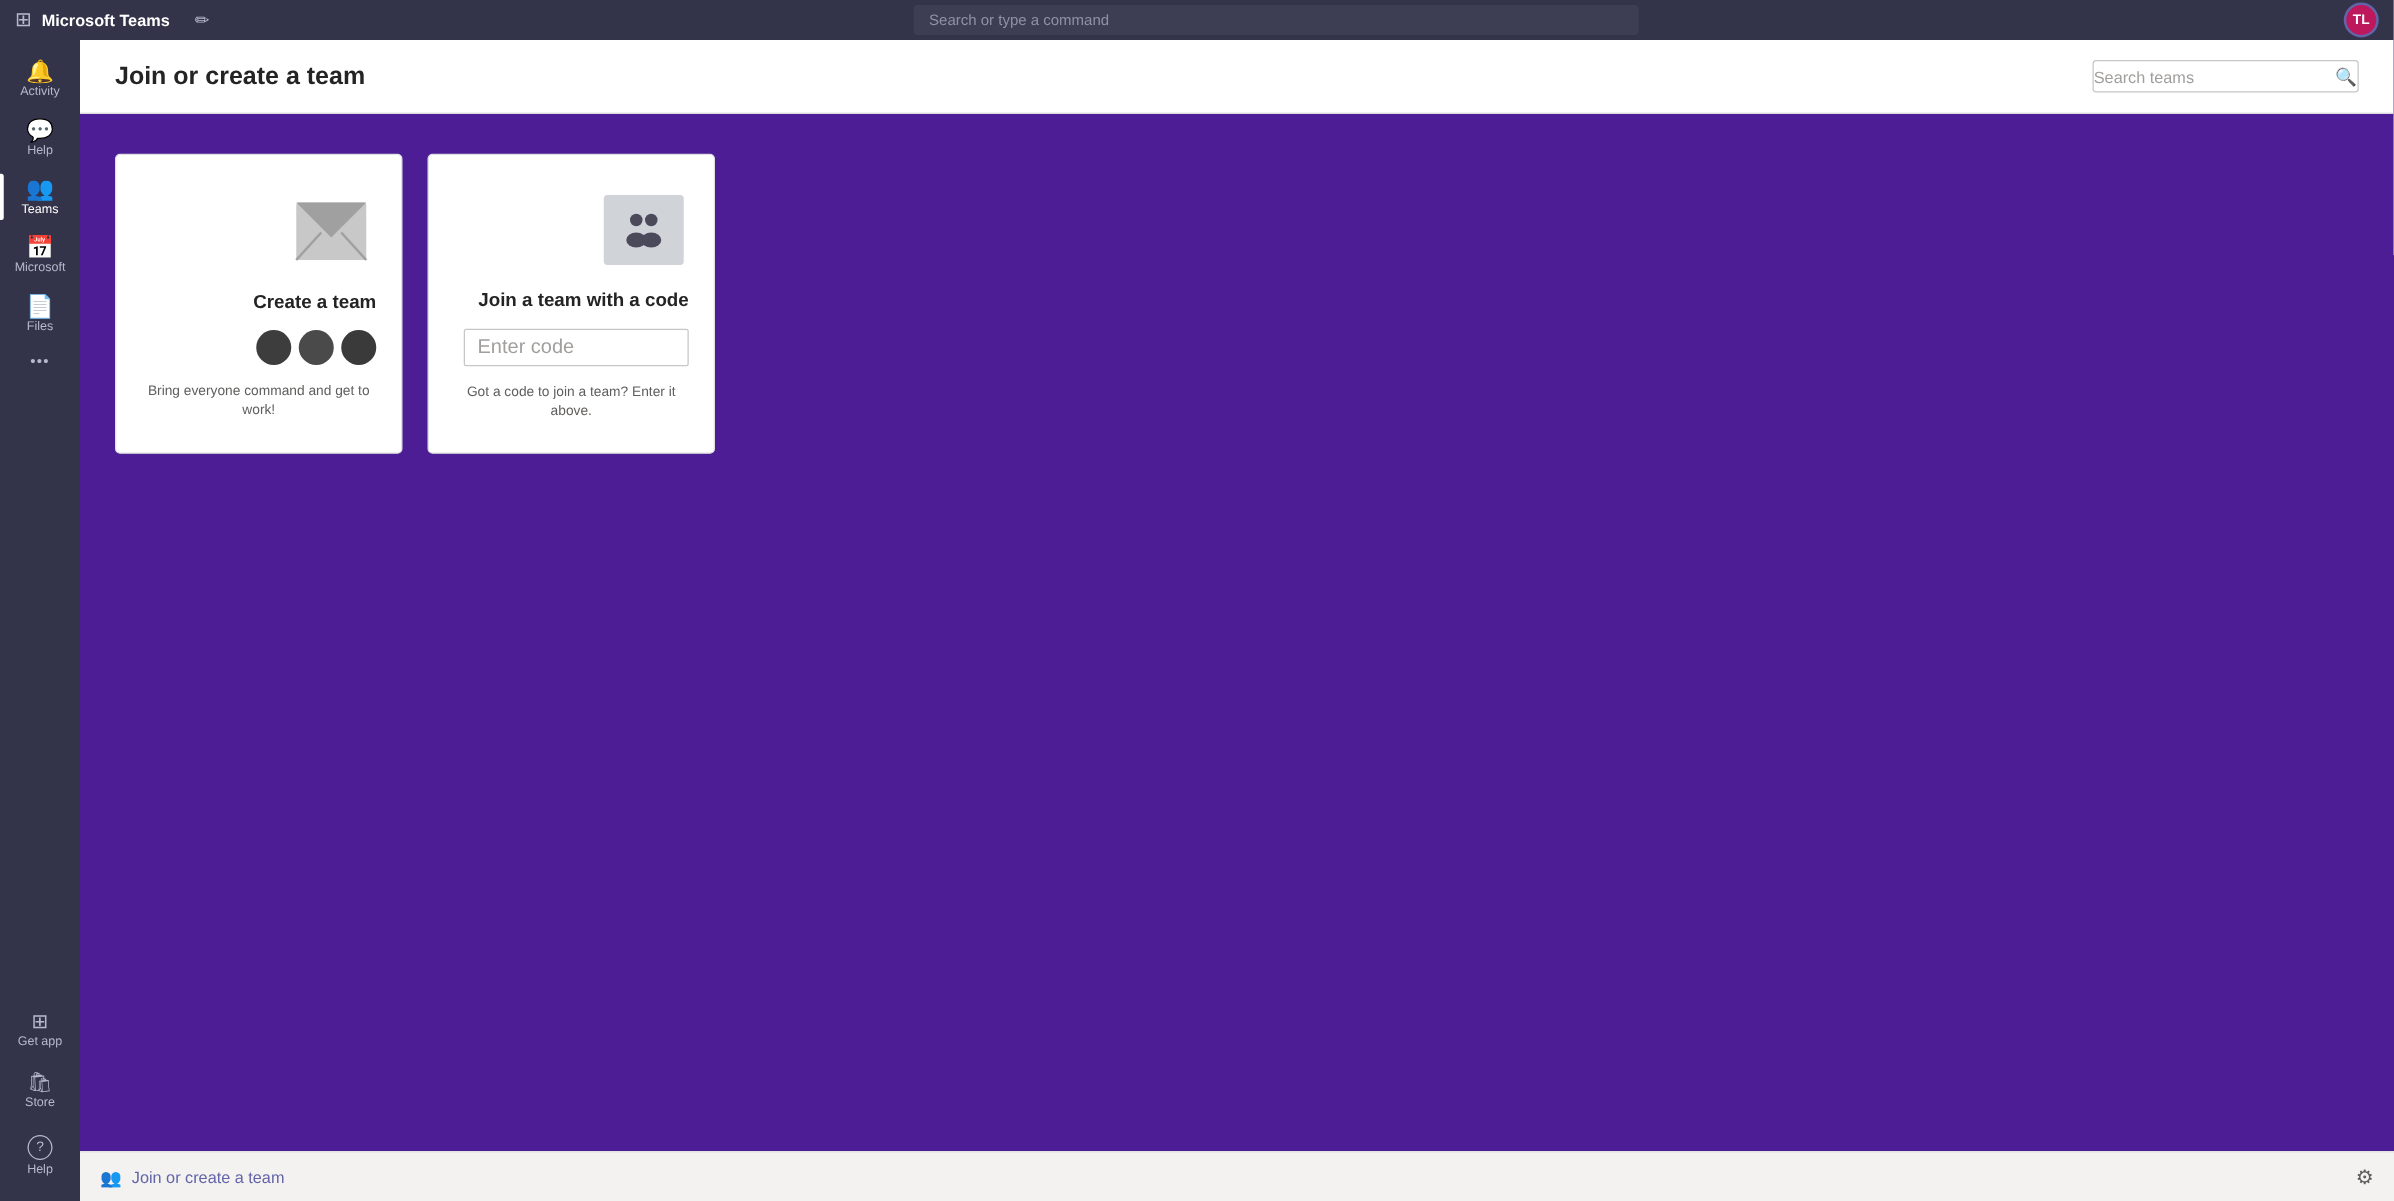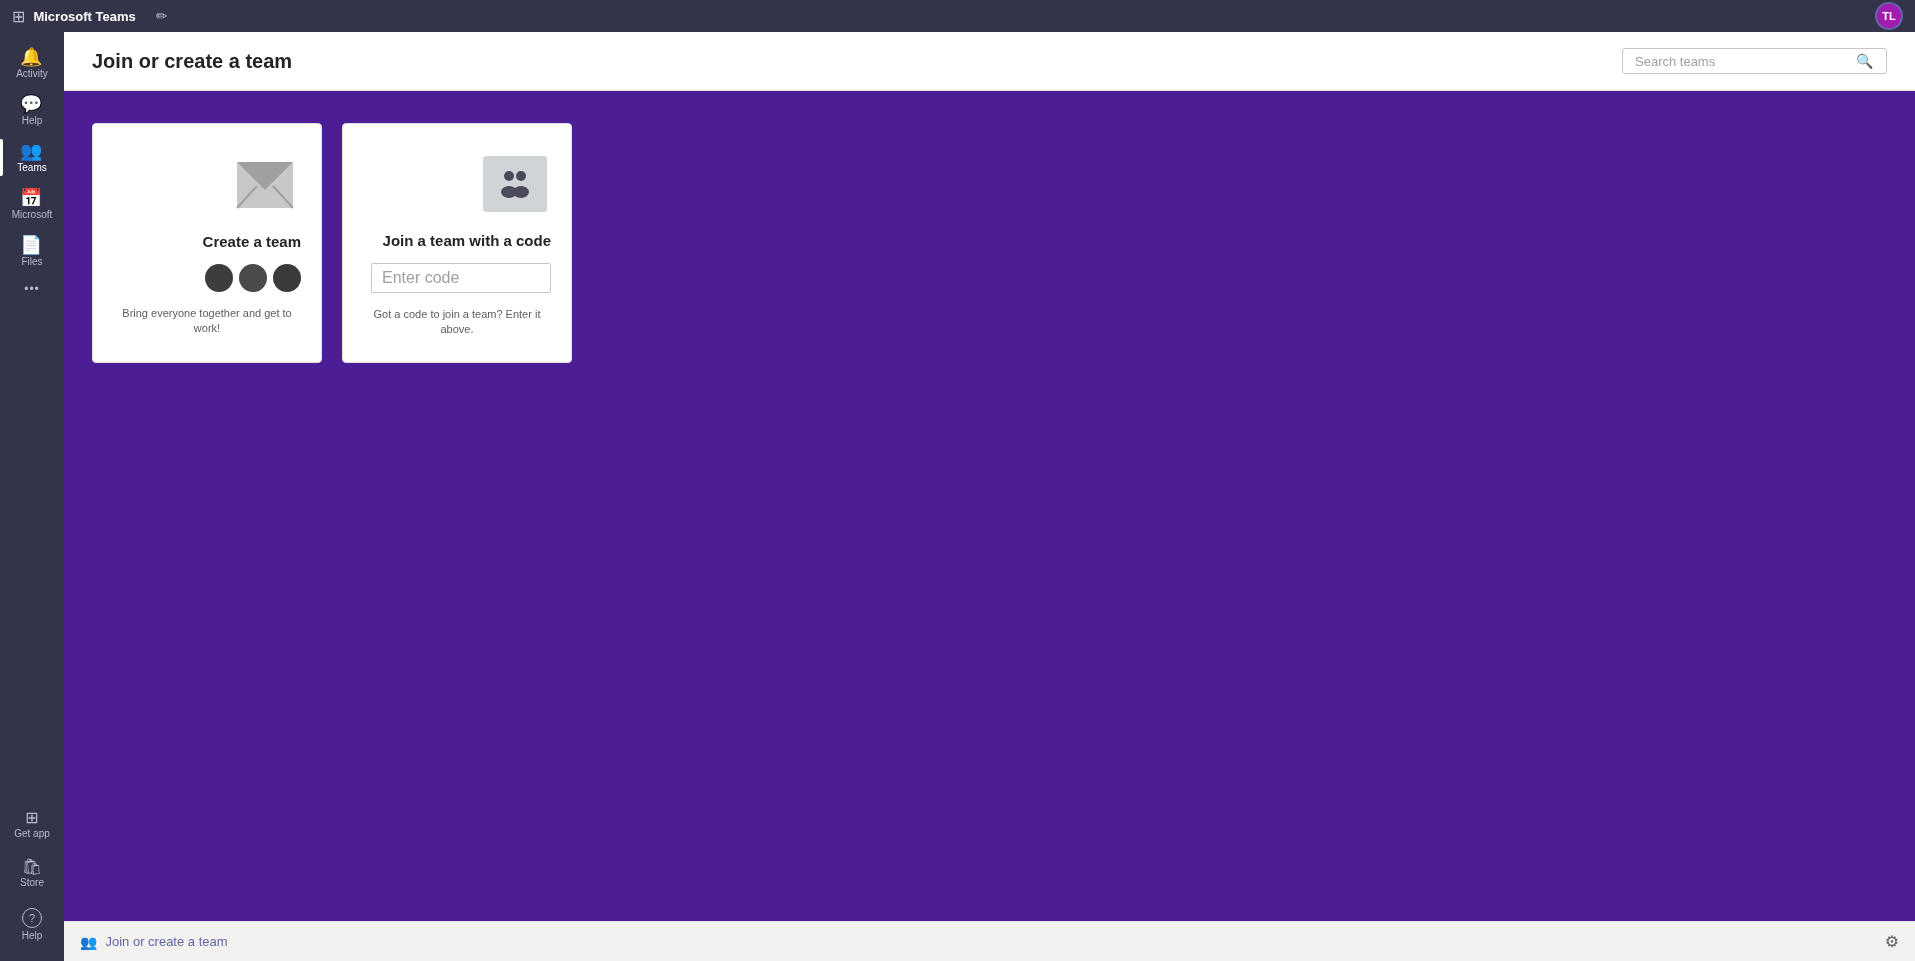--- a/index.html
+++ b/index.html
@@ -50,21 +50,21 @@
       color: #c0c0d0;
       font-size: 12px;
       padding: 0 12px;
       outline: none;
     }
     .titlebar-search input::placeholder { color: #9090a8; }
     .titlebar-avatar {
       width: 28px;
       height: 28px;
       border-radius: 50%;
-      background: #a21caf;
+      background: #be185d;
       display: flex;
       align-items: center;
       justify-content: center;
       color: white;
       font-size: 11px;
       font-weight: 600;
       cursor: pointer;
       margin-left: auto;
       border: 2px solid #6264a7;
     }
@@ -140,23 +140,23 @@
       font-size: 20px;
       font-weight: 600;
       color: #252424;
     }
     .search-teams-container {
       display: flex;
       align-items: center;
       border: 1px solid #c8c6c4;
       border-radius: 3px;
       background: #ffffff;
-      padding: 4px 12px;
+      padding: 4px 0;
       gap: 6px;
-      width: 265px;
+      width: 213px;
     }
     .search-teams-input {
       border: none;
       outline: none;
       font-size: 13px;
       color: #605e5c;
       flex: 1;
       background: transparent;
     }
     .search-teams-input::placeholder { color: #a19f9d; }
@@ -298,20 +298,23 @@
     }
   </style>
 </head>
 <body>
 
 <div class="titlebar">
   <div class="titlebar-logo">
     <span class="titlebar-grid-icon">⊞</span>
     <span class="titlebar-appname">Microsoft Teams</span>
     <span class="titlebar-edit-icon">✏</span>
+  </div>
+  <div class="titlebar-search">
+    <input type="text" placeholder="Search or type a command" style="">
   </div>
   <div class="titlebar-avatar">TL</div>
 </div>
 
 <div class="app-body">
 
   <div class="sidebar">
     <div class="sidebar-item">
       <span class="sidebar-icon">🔔</span>
       <span class="sidebar-label">Activity</span>
@@ -375,21 +378,21 @@
             <line x1="4" y1="50" x2="24" y2="28" stroke="#a0a0a0" stroke-width="2"></line>
             <line x1="60" y1="50" x2="40" y2="28" stroke="#a0a0a0" stroke-width="2"></line>
           </svg>
         </div>
         <div class="card-title">Create a team</div>
         <div class="people-row">
           <div class="person-circle" style="background:#3d3d3d;"></div>
           <div class="person-circle" style="background:#4a4a4a;"></div>
           <div class="person-circle" style="background:#3a3a3a;"></div>
         </div>
-        <div class="card-desc">Bring everyone together and get to work!</div>
+        <div class="card-desc">Bring everyone command and get to work!</div>
       </div>
 
       <div class="card">
         <div class="card-icon-wrapper">
           <div class="join-team-icon-box">
 
             <svg width="36" height="36" viewBox="0 0 36 36">
               <circle cx="12" cy="10" r="5" fill="#4a4a5a"></circle>
               <circle cx="24" cy="10" r="5" fill="#4a4a5a"></circle>
               <ellipse cx="12" cy="26" rx="8" ry="6" fill="#4a4a5a"></ellipse>

